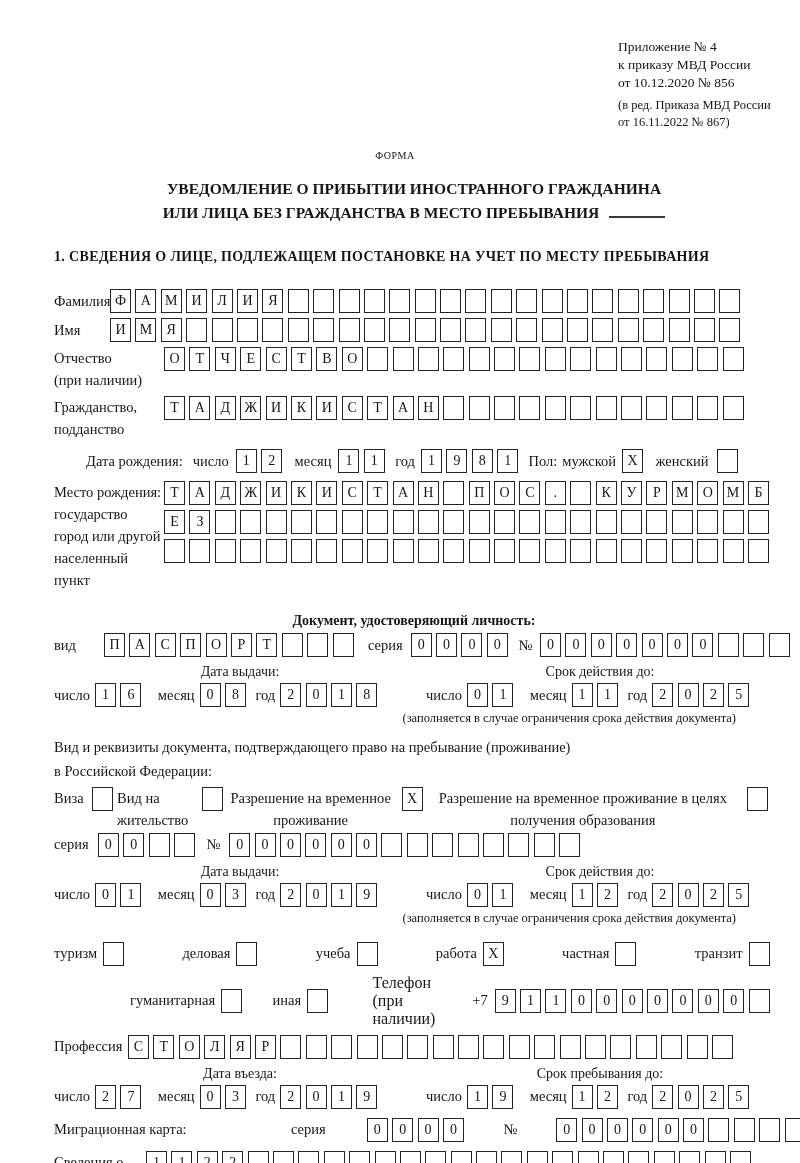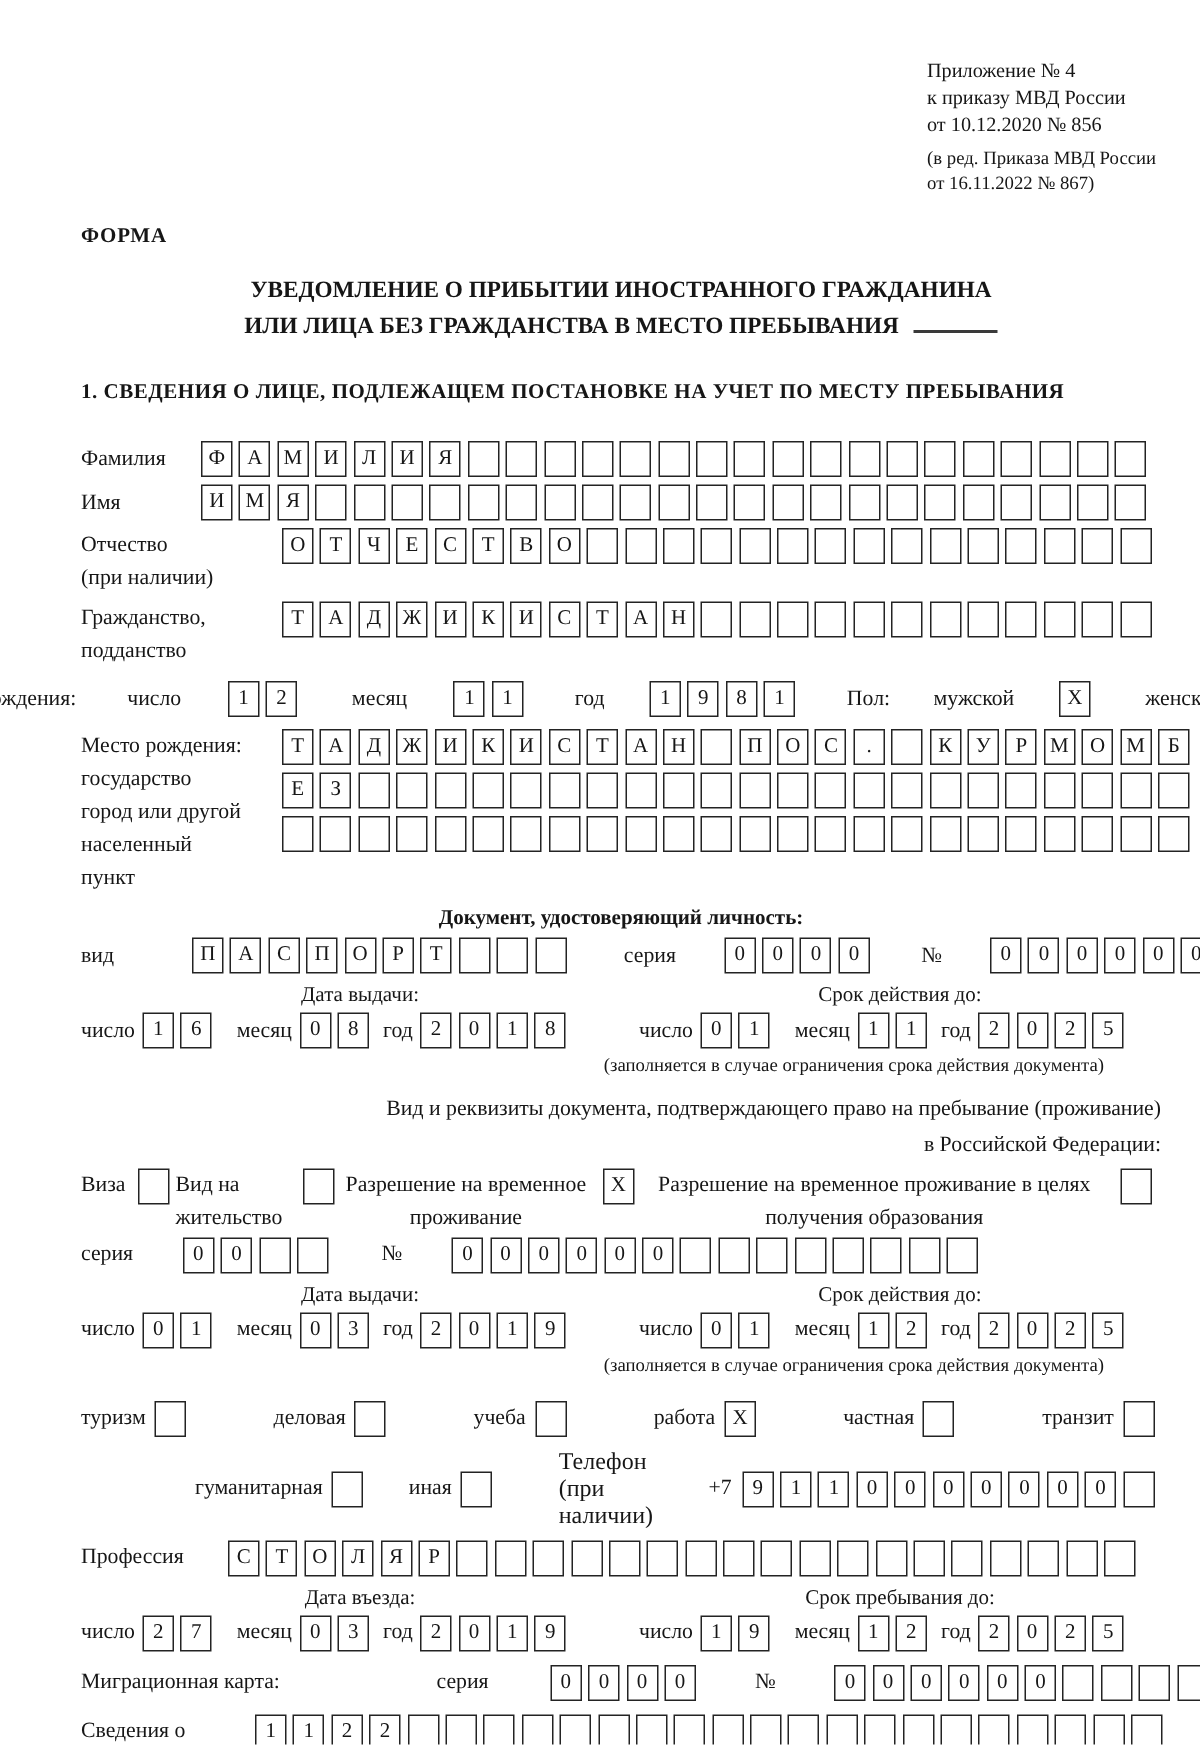--- a/index.html
+++ b/index.html
@@ -1,47 +1,47 @@
 <!DOCTYPE html>
 <html><head>
 <meta charset="utf-8">
 <style>
   html,body{margin:0;padding:0;background:#fff;}
   body{width:800px;height:1163px;overflow:hidden;font-family:"Liberation Serif",serif;color:#161616;}
   .page{box-sizing:border-box;width:800px;height:1163px;padding:38px 26px 0 54px;}
   .appendix{margin-left:564px;font-size:13.5px;line-height:1.35;}
   .appendix .small{font-size:12.5px;}
   .appendix .gap{margin-top:4px;}
-  .forma{font-weight:bold;font-size:14px;text-align:left;margin:20px 38px 0 0;letter-spacing:.5px;}
+  .forma{font-weight:normal;font-size:10px;text-align:center;margin:20px 38px 0 0;letter-spacing:.5px;}
   .title{font-weight:bold;font-size:15.5px;text-align:center;margin-top:16px;line-height:1.55;}
   .title-underline{display:inline-block;width:56px;border-bottom:2px solid #3a3a3a;height:.9em;margin-left:10px;}
   .section-h{font-weight:bold;font-size:14px;margin-top:24px;letter-spacing:.35px;}
-  .row{display:flex;align-items:center;margin-top:5px;gap:24px;}
+  .row{display:flex;align-items:center;margin-top:5px;}
   .row.top{align-items:flex-start;}
   .lbl{font-size:14.5px;flex:none;}
   .lbl .ln{display:block;line-height:22px;}
   .w56{width:56px;}
   .w110{width:110px;}
   .w92{width:92px;}
   .w74{width:74px;}
   .cellrow{display:flex;flex:none;}
   .cell{flex:none;box-sizing:border-box;width:21px;height:24px;border:1.7px solid #232323;margin-right:4.4px;
         display:flex;align-items:center;justify-content:center;font-size:14px;line-height:1;background:#fff;}
   .stack > .cellrow{margin-bottom:5px;}
-  .center-h{font-weight:bold;font-size:14px;text-align:center;margin-top:9px;}
+  .center-h{font-weight:bold;font-size:14px;text-align:center;margin-top:22px;}
   .dhead{display:flex;margin-top:7px;font-size:14px;}
   .dhead .left{flex:none;width:372px;text-align:center;}
   .dhead .right{flex:1;text-align:center;}
   .dates{display:flex;margin-top:3px;align-items:center;}
   .dgroup{display:flex;align-items:center;}
   .dgroup .dlbl{font-size:14.5px;margin-right:5px;}
   .dgroup .sp{width:12px;flex:none;}
   .dgroup.left{flex:none;width:372px;}
   .note{font-size:12.5px;text-align:right;padding-right:38px;margin-top:4px;}
-  .plain{font-size:14.5px;margin-top:10px;line-height:1.6;text-align:right;}
+  .plain{font-size:14.5px;margin-top:10px;line-height:1.6;}
   .opt-row{display:flex;align-items:flex-start;margin-top:4px;justify-content:space-between;padding-right:2px;}
   .opt{display:flex;align-items:flex-start;}
   .opt .olbl{font-size:14.5px;line-height:22px;margin-right:8px;}
   .opt .olbl.c{text-align:center;}
   .purpose-row{display:flex;align-items:center;margin-top:16px;justify-content:space-between;}
   .pair{display:flex;align-items:center;}
   .pair .plbl{font-size:14.5px;margin-right:6px;}
   .purpose2{display:flex;align-items:center;margin-top:8px;margin-left:76px;}
   .phone-pre{font-size:14.5px;margin:0 7px 0 22px;}
   .mig-row{display:flex;align-items:center;margin-top:9px;gap:31px;}

